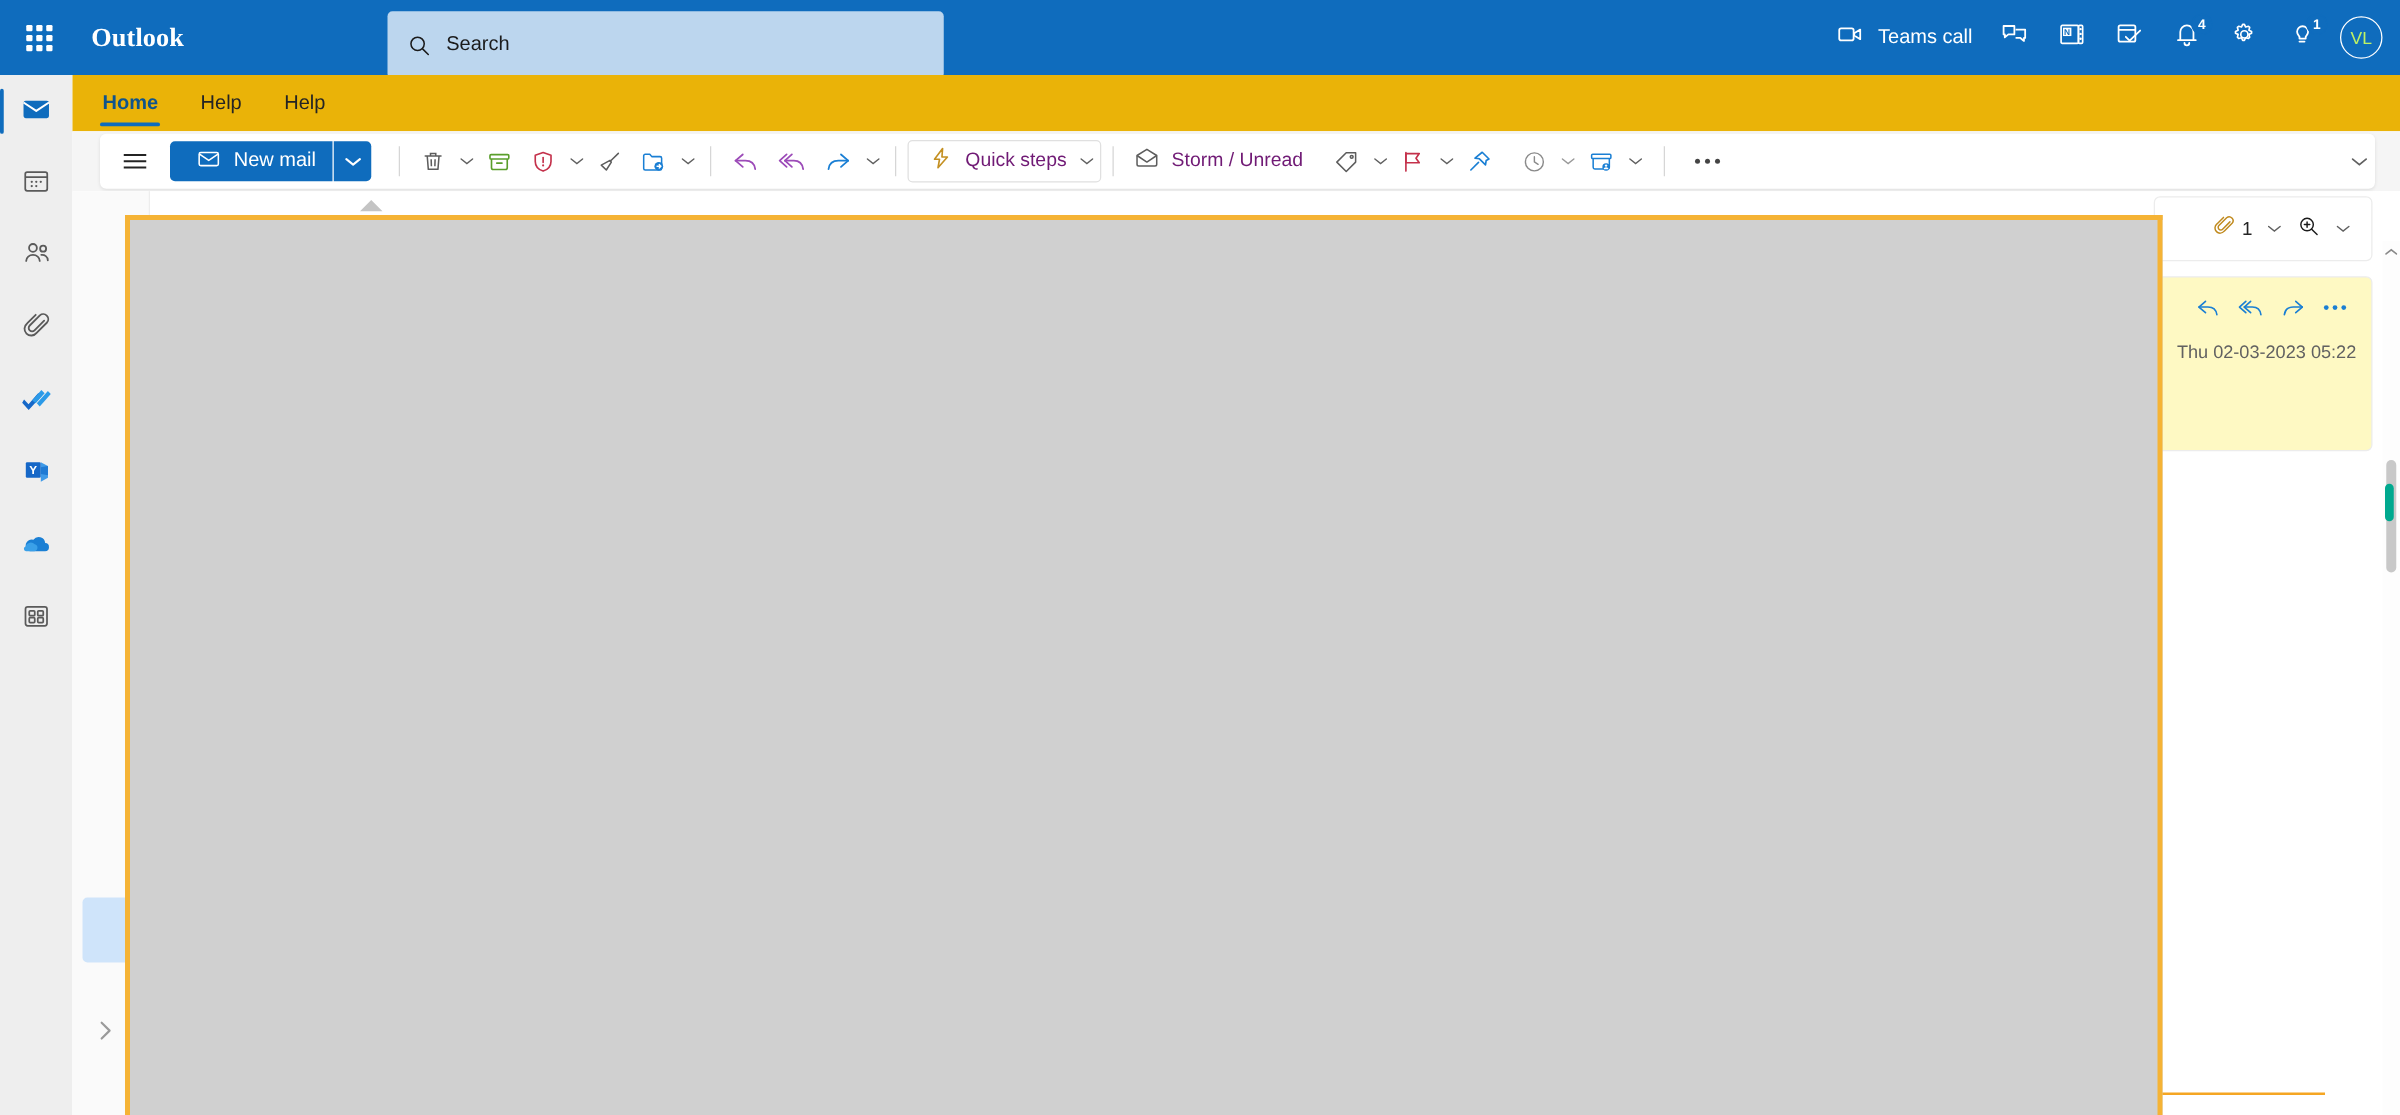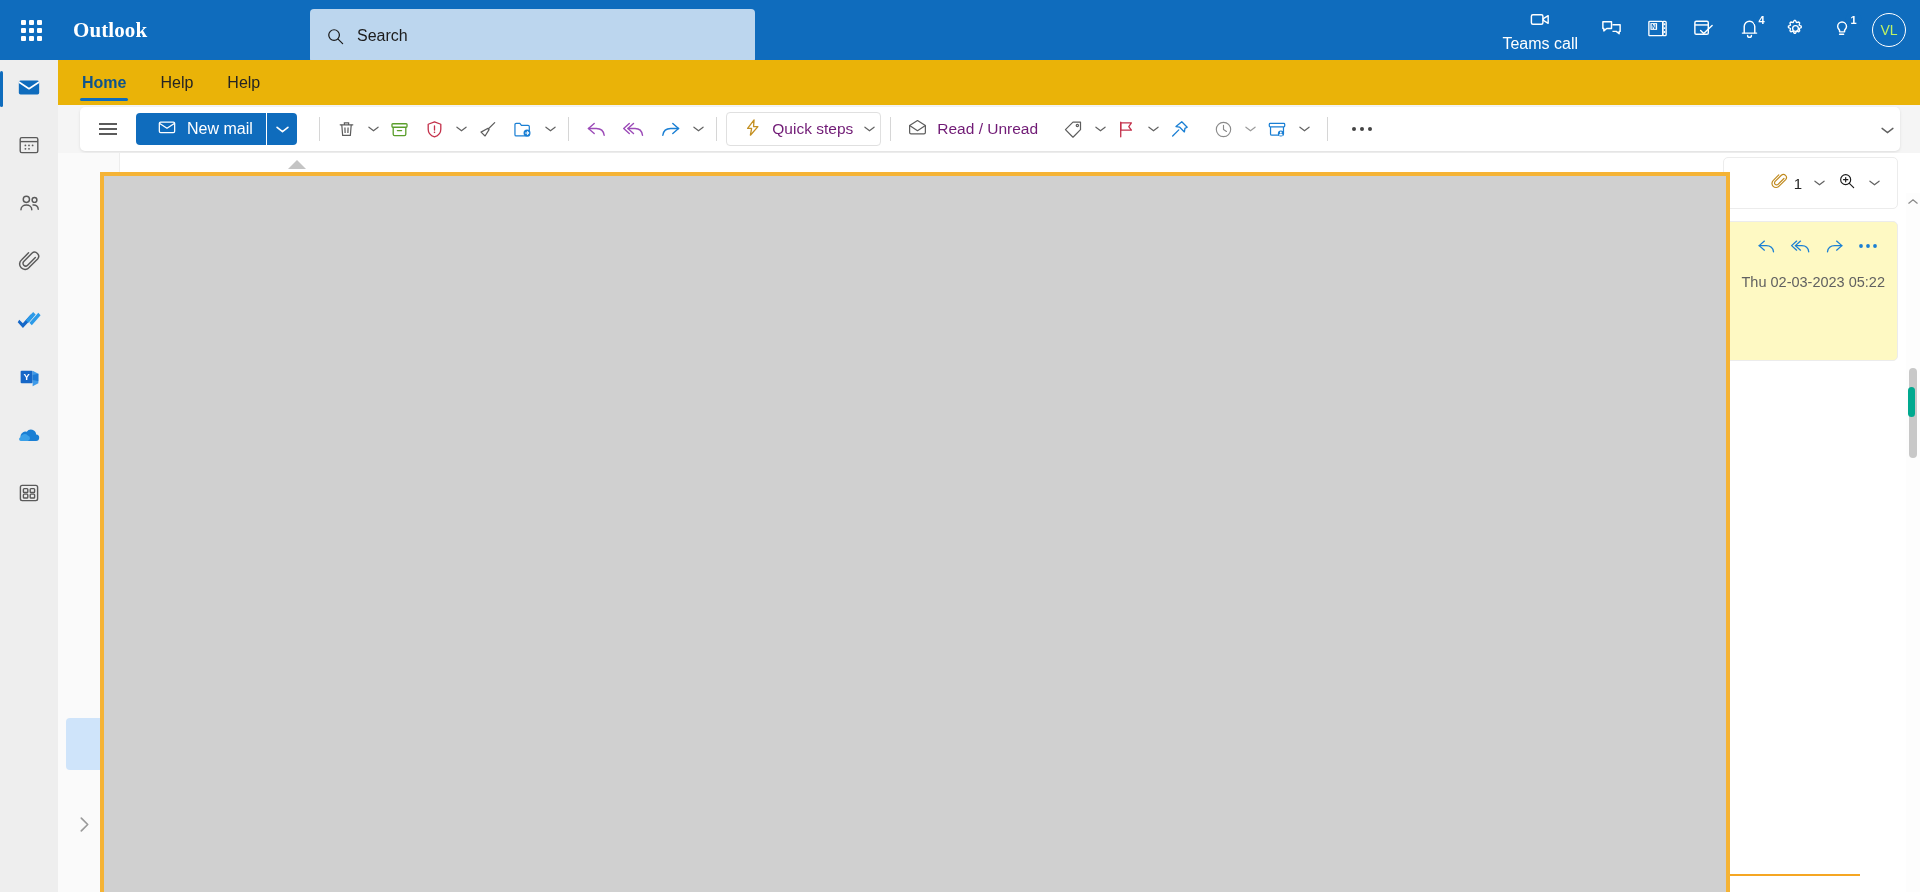--- a/index.html
+++ b/index.html
@@ -44,21 +44,21 @@
   }
   .topright {
     position: absolute; right: 0; top: 0; height: 60px;
     display: flex; align-items: center;
   }
   .tbtn {
     height: 46px; min-width: 46px; display: flex; align-items: center;
     justify-content: center; cursor: pointer; color: #fff;
     position: relative; border-radius: 3px; padding: 0 6px;
   }
-  .teamscall { padding: 0 10px; flex-direction: column; }
+  .teamscall { padding: 0 10px; }
   .teamscall span { font-size: 16px; margin-left: 10px; color: #fff; }
   .badge {
     position: absolute; top: 4px; right: 2px;
     background: #0f6cbd; color: #fff;
     font-size: 11px; font-weight: bold;
     min-width: 17px; height: 17px; border-radius: 9px;
     display: flex; align-items: center; justify-content: center;
     border: 1.5px solid #0f6cbd;
   }
   .avatar {
@@ -604,21 +604,21 @@
     <div class="ribsep"></div>
 
     <div class="rgroup">
       <div class="ritem">
         <span>
           <svg width="21" height="21" viewBox="0 0 24 24" fill="none" stroke="#5d5d5d" stroke-width="1.4">
             <path d="M3 9.6L12 4l9 5.6v8a1.6 1.6 0 01-1.6 1.6H4.6A1.6 1.6 0 013 17.6z" stroke-linejoin="round"></path>
             <path d="M3 9.6l9 6 9-6" stroke-linejoin="round"></path>
           </svg>
         </span>
-        <span class="rlabel">Read / Unread</span>
+        <span class="rlabel">Storm / Unread</span>
       </div>
 
       <div class="ritem" style="margin-left:12px">
         <svg width="21" height="21" viewBox="0 0 24 24" fill="none" stroke="#5d5d5d" stroke-width="1.4">
           <path d="M11.4 3.6H20v8.6l-8.6 8.6-8.6-8.6z" stroke-linejoin="round"></path>
           <circle cx="16.4" cy="7.4" r="1.3"></circle>
         </svg>
       </div>
       <div class="rcaret">
         <svg width="11" height="8" viewBox="0 0 12 8" fill="none" stroke="#616161" stroke-width="1.3">

